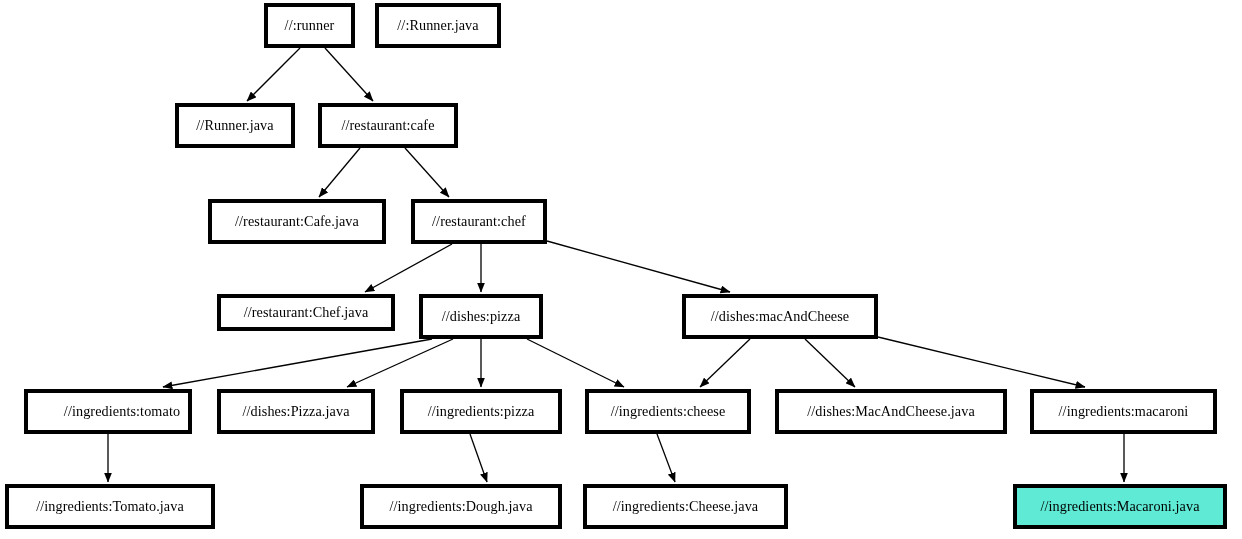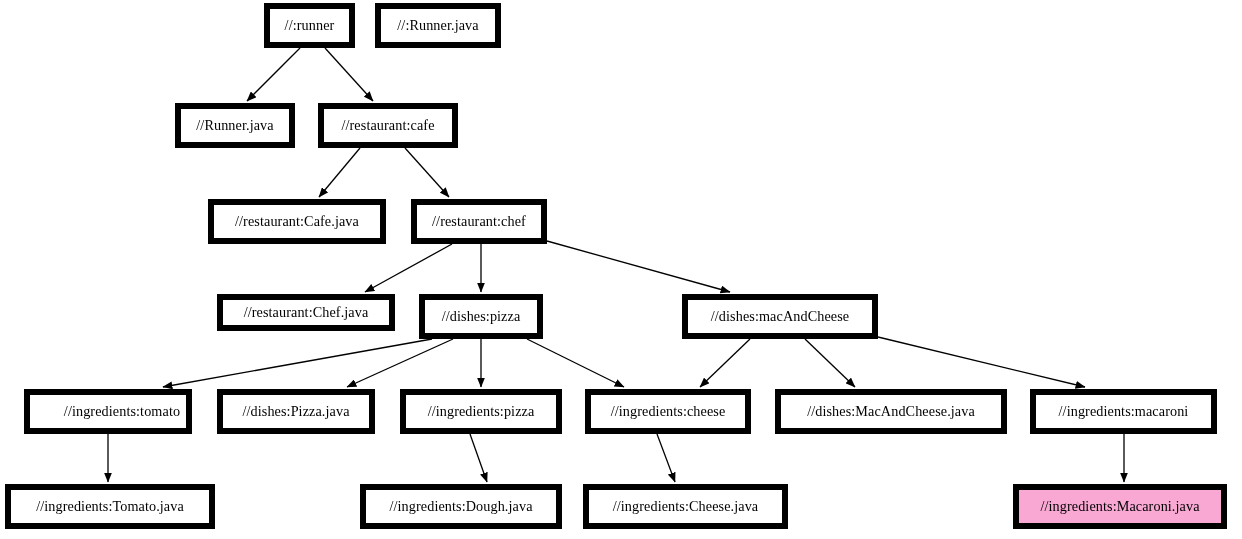--- a/index.html
+++ b/index.html
@@ -19,21 +19,21 @@
     position: absolute;
     left: 0;
     top: 0;
     width: 1242px;
     height: 539px;
     pointer-events: none;
   }
   .graph-node {
     position: absolute;
     box-sizing: border-box;
-    border: 6px solid #14532d;
+    border: 4px solid #14532d;
     background: #ffffff;
     display: flex;
     align-items: center;
     justify-content: center;
     color: #000000;
     font-size: 14.2px;
     line-height: 1;
     white-space: nowrap;
     letter-spacing: 0.1px;
   }
@@ -121,17 +121,17 @@
       </div>
       <div class="graph-node" style="left: 5px; top: 484px; width: 210px; height: 45px; border-color: rgb(0, 0, 0); background: rgb(255, 255, 255); color: rgb(0, 0, 0);">
         <span class="node-label">//ingredients:Tomato.java</span>
       </div>
       <div class="graph-node" style="left: 360px; top: 484px; width: 202px; height: 45px; border-color: rgb(0, 0, 0); background: rgb(255, 255, 255); color: rgb(0, 0, 0);">
         <span class="node-label">//ingredients:Dough.java</span>
       </div>
       <div class="graph-node" style="left: 583px; top: 484px; width: 205px; height: 45px; border-color: rgb(0, 0, 0); background: rgb(255, 255, 255); color: rgb(0, 0, 0);">
         <span class="node-label">//ingredients:Cheese.java</span>
       </div>
-      <div class="graph-node" style="left: 1013px; top: 484px; width: 214px; height: 45px; border-color: rgb(0, 0, 0); background: #f9a8d4; color: rgb(0, 0, 0);">
+      <div class="graph-node" style="left: 1013px; top: 484px; width: 214px; height: 45px; border-color: rgb(0, 0, 0); background: #5eead4; color: rgb(0, 0, 0);">
         <span class="node-label">//ingredients:Macaroni.java</span>
       </div>
     </div>
 </div>
 
 </body></html>

